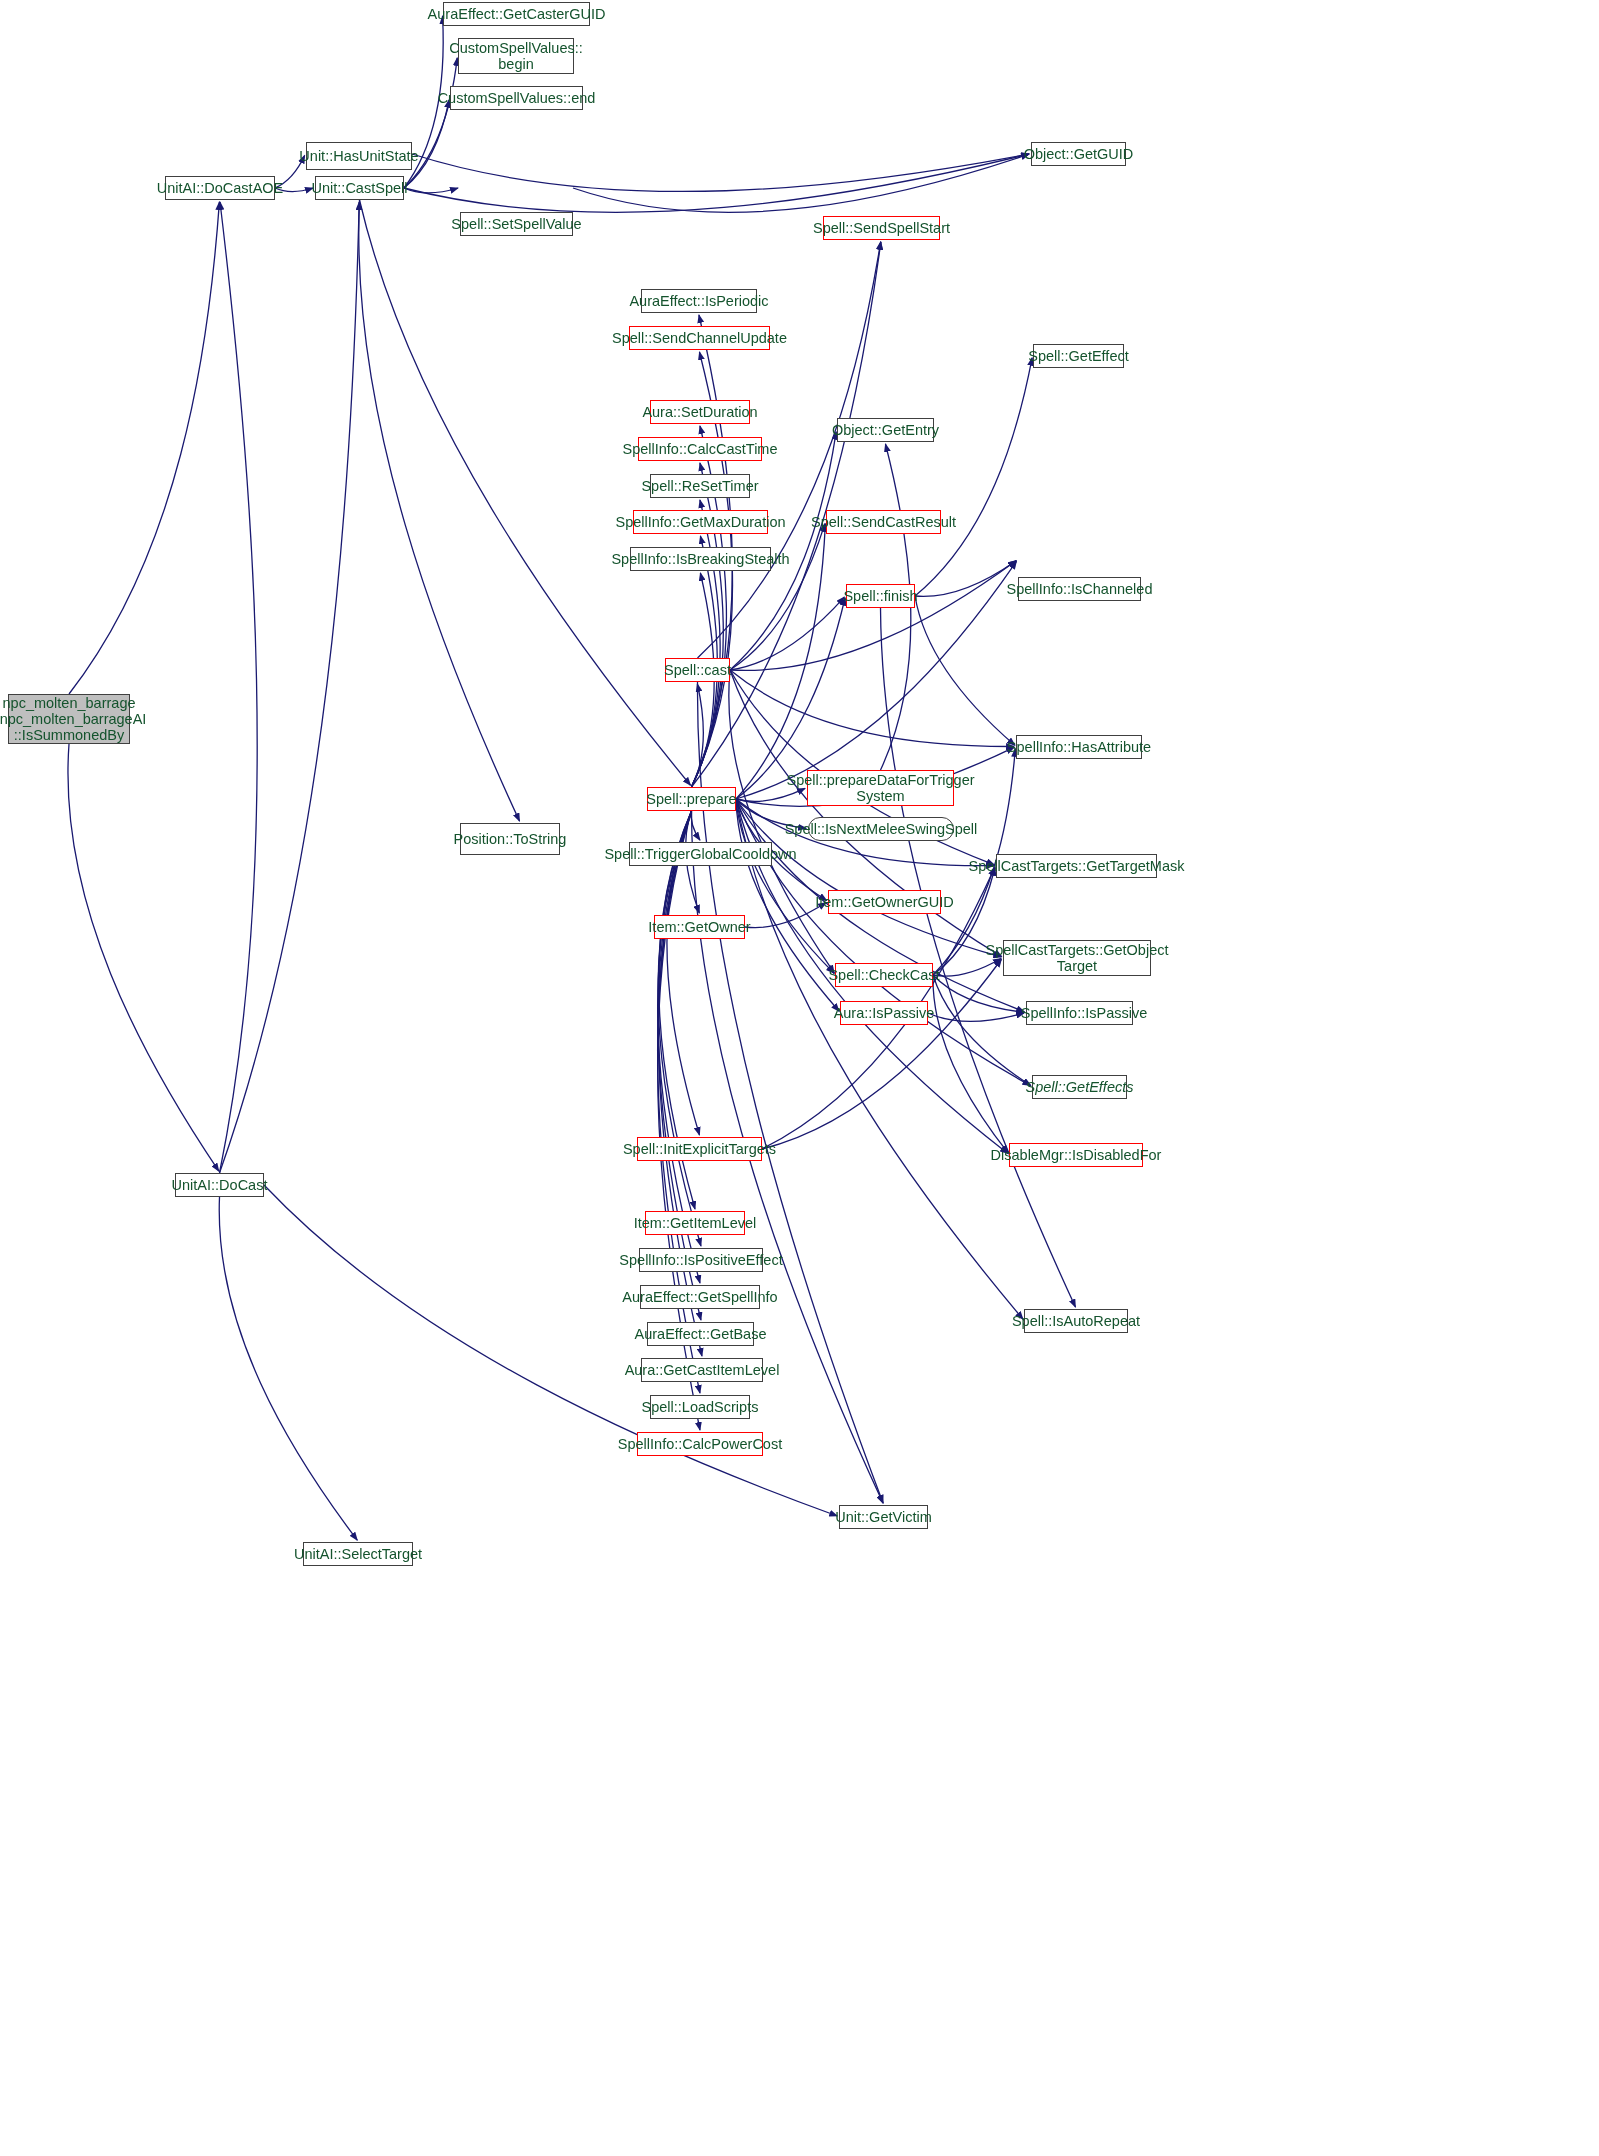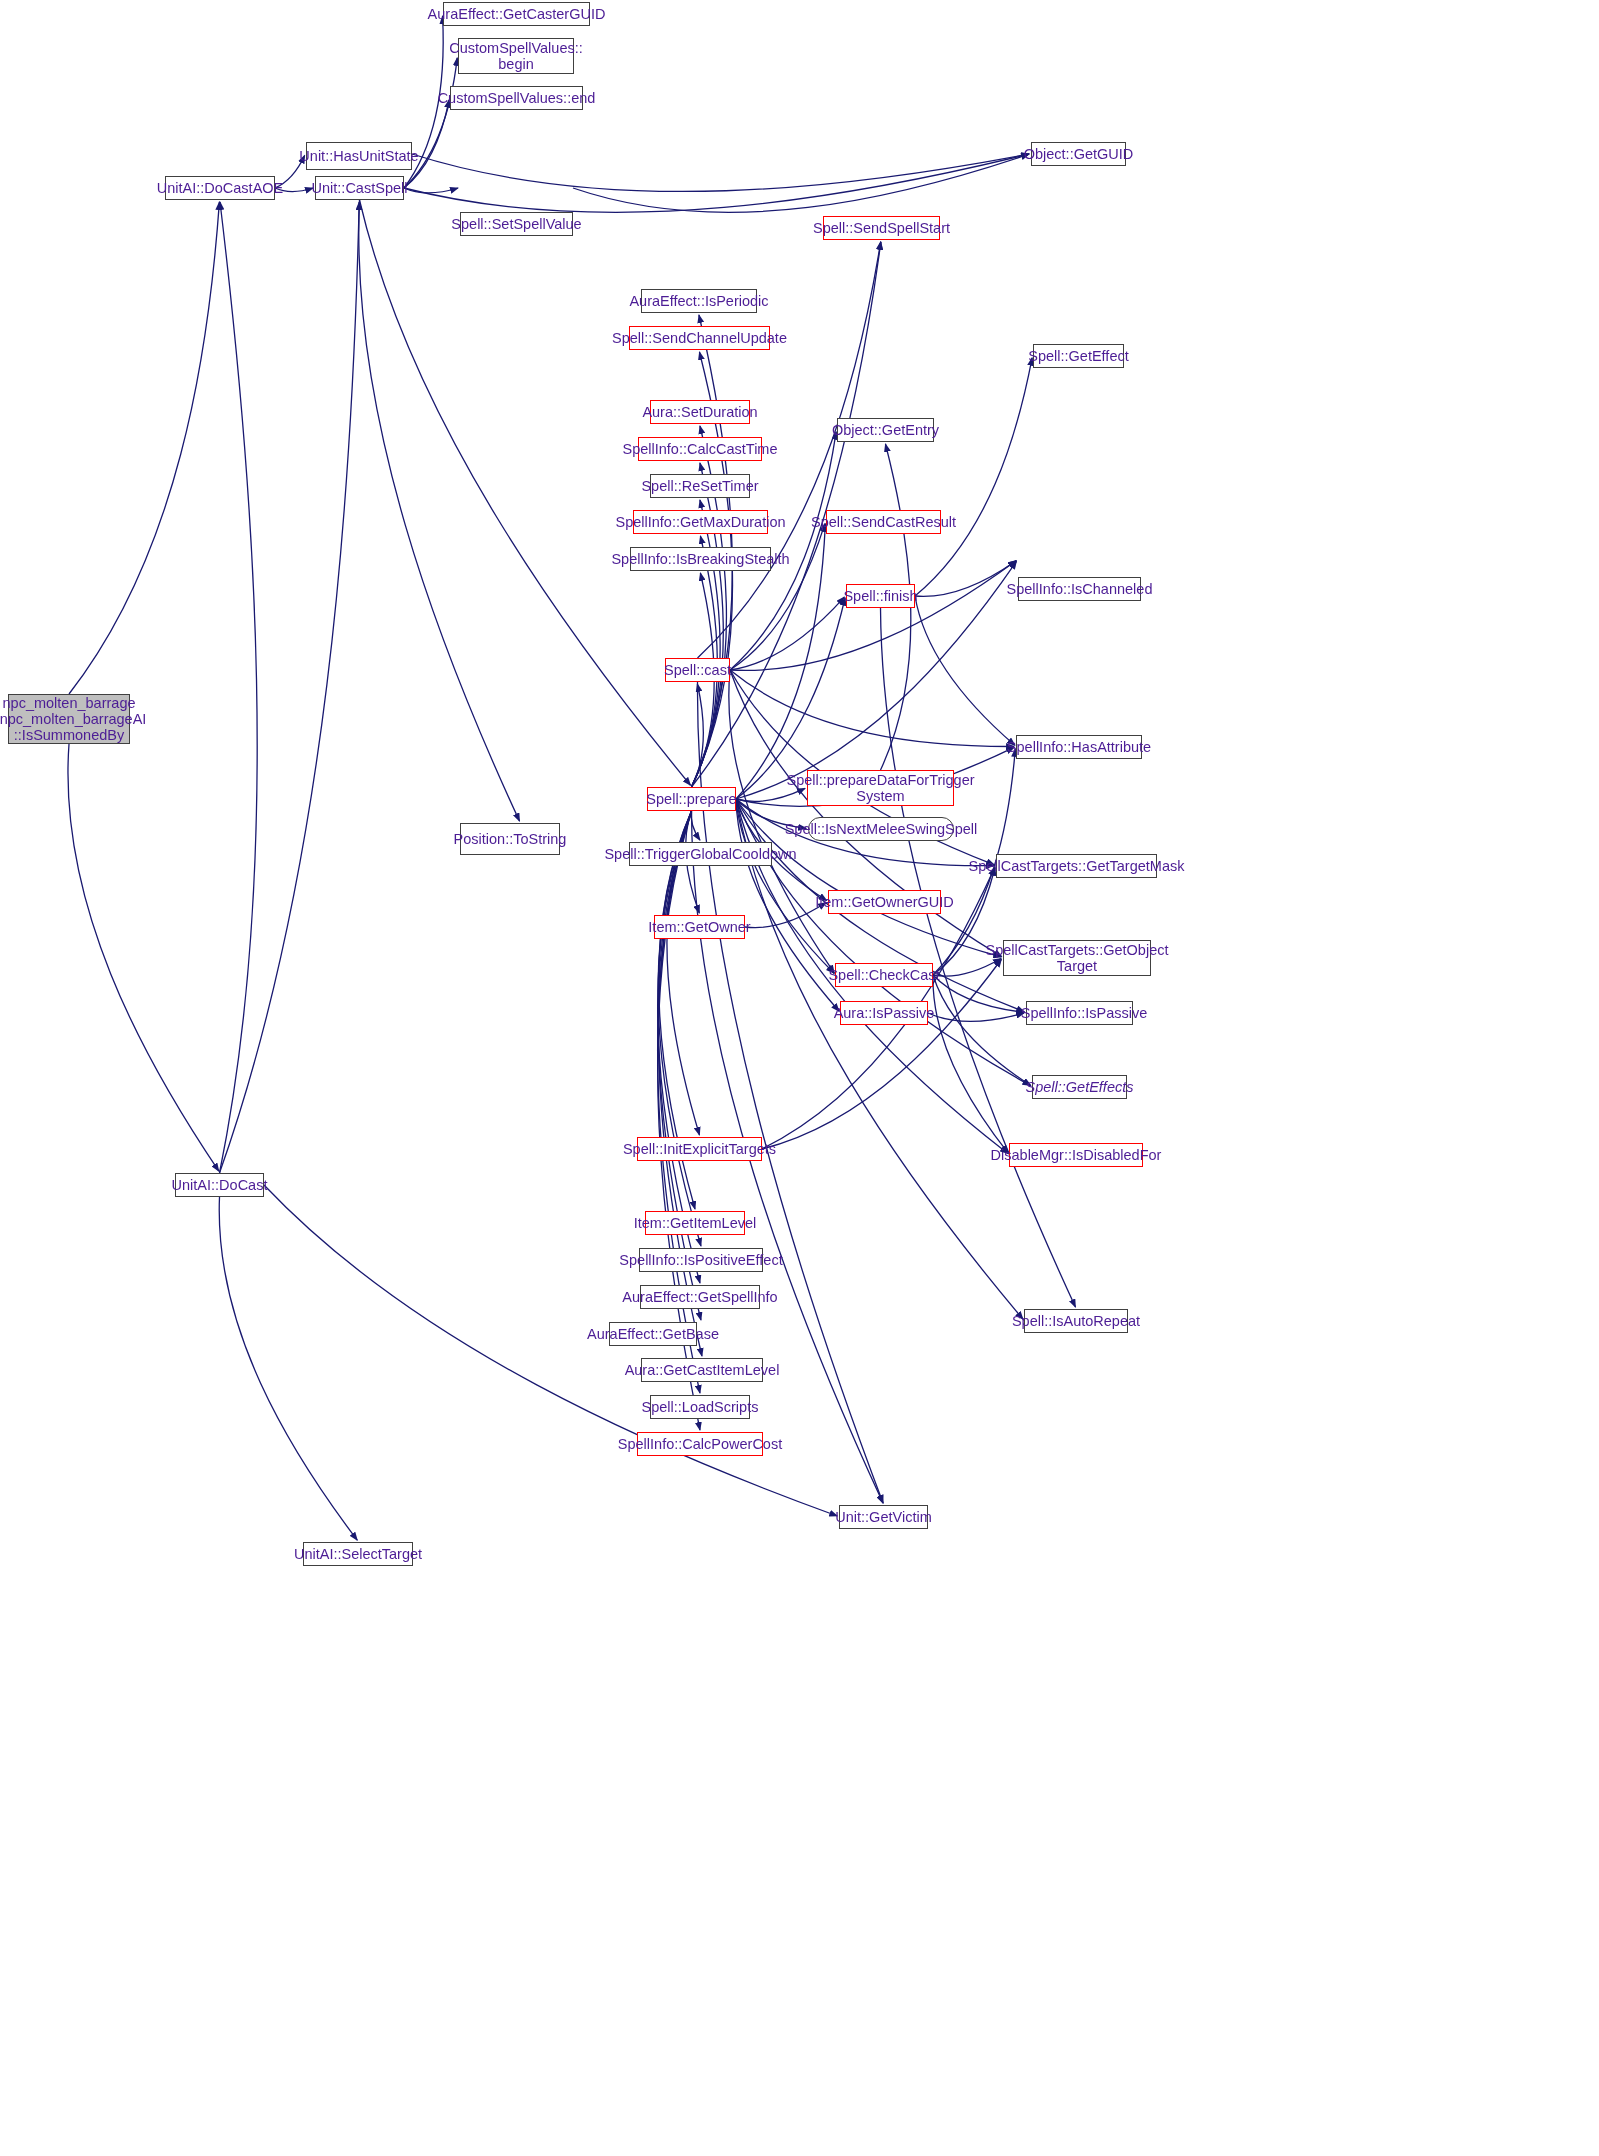--- a/index.html
+++ b/index.html
@@ -1,21 +1,21 @@
 <!DOCTYPE html>
 <html><head>
 <meta charset="utf-8">
 <style>
   html,body{margin:0;padding:0;background:#ffffff;}
   #canvas{position:relative;width:1599px;height:2156px;background:#ffffff;
           font-family:"Liberation Sans",sans-serif;}
   svg.edges{position:absolute;left:0;top:0;width:1599px;height:2156px;overflow:visible;}
   .node{position:absolute;box-sizing:border-box;display:flex;align-items:center;
         justify-content:center;text-align:center;background:#ffffff;
-        border:1px solid #404040;font-size:14.5px;color:#4c1d95;line-height:1.12;
+        border:1px solid #404040;font-size:14.5px;color:#14532d;line-height:1.12;
         white-space:pre-line;padding:0 3px;}
   .node.red{border:1px solid #ff0000;}
   .node.cur{background:#bfbfbf;border:1px solid #404040;}
 </style>
 </head>
 <body>
 
 <div id="canvas">
   <svg class="edges" viewBox="0 0 1599 2156" preserveAspectRatio="none">
     <defs>
@@ -144,21 +144,21 @@
 Target</div>
       <div class="node red" style="left: 835px; top: 963px; width: 98px; height: 24px;">Spell::CheckCast</div>
       <div class="node red" style="left: 840px; top: 1001px; width: 88px; height: 24px;">Aura::IsPassive</div>
       <div class="node" style="left: 1026px; top: 1001px; width: 107px; height: 24px; padding-left: 12px;">SpellInfo::IsPassive</div>
       <div class="node" style="left: 1032px; top: 1075px; width: 95px; height: 24px; font-style: italic;">Spell::GetEffects</div>
       <div class="node red" style="left: 1009px; top: 1143px; width: 134px; height: 24px;">DisableMgr::IsDisabledFor</div>
       <div class="node red" style="left: 637px; top: 1137px; width: 125px; height: 24px;">Spell::InitExplicitTargets</div>
       <div class="node red" style="left: 645px; top: 1211px; width: 100px; height: 24px;">Item::GetItemLevel</div>
       <div class="node" style="left: 639px; top: 1248px; width: 124px; height: 24px;">SpellInfo::IsPositiveEffect</div>
       <div class="node" style="left: 640px; top: 1285px; width: 120px; height: 24px;">AuraEffect::GetSpellInfo</div>
-      <div class="node" style="left: 609px; top: 1322px; width: 88px; height: 24px;">AuraEffect::GetBase</div>
+      <div class="node" style="left: 647px; top: 1322px; width: 107px; height: 24px;">AuraEffect::GetBase</div>
       <div class="node" style="left: 641px; top: 1358px; width: 122px; height: 24px;">Aura::GetCastItemLevel</div>
       <div class="node" style="left: 1024px; top: 1309px; width: 104px; height: 24px;">Spell::IsAutoRepeat</div>
       <div class="node" style="left: 650px; top: 1395px; width: 100px; height: 24px;">Spell::LoadScripts</div>
       <div class="node red" style="left: 637px; top: 1432px; width: 126px; height: 24px;">SpellInfo::CalcPowerCost</div>
       <div class="node" style="left: 839px; top: 1505px; width: 89px; height: 24px;">Unit::GetVictim</div>
       <div class="node" style="left: 175px; top: 1173px; width: 89px; height: 24px;">UnitAI::DoCast</div>
       <div class="node" style="left: 303px; top: 1542px; width: 110px; height: 24px;">UnitAI::SelectTarget</div>
     </div>
 </div>
 

